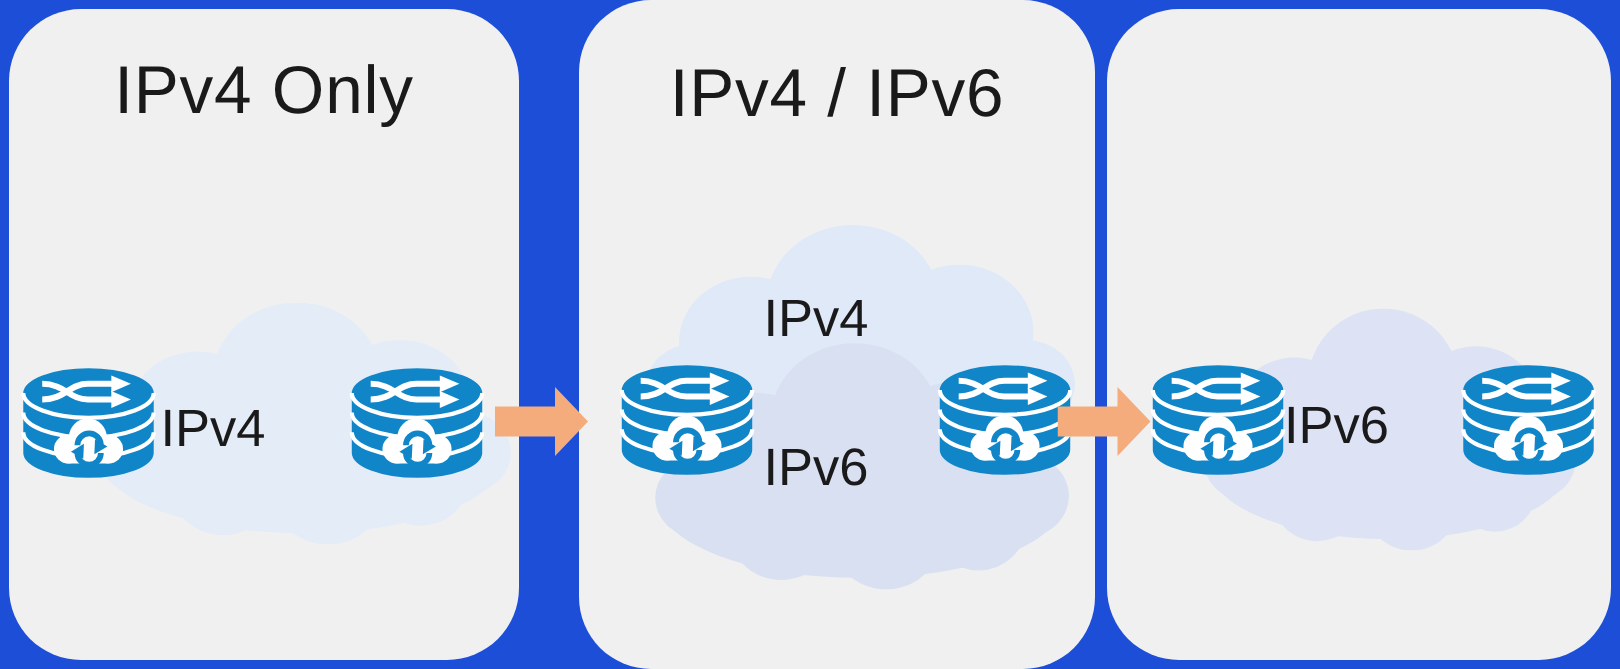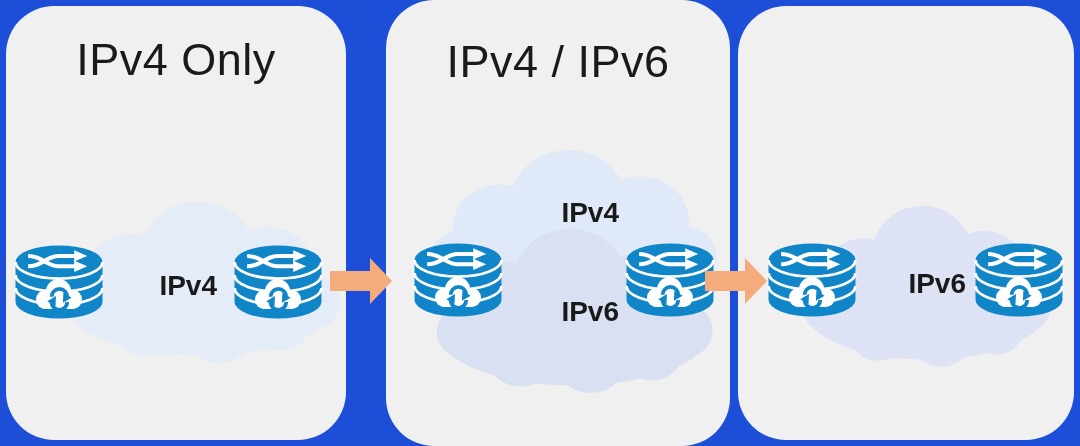--- a/index.html
+++ b/index.html
@@ -34,22 +34,22 @@
   .cloud{position:absolute;}
   .c1{left:56px;top:192px;width:280px;height:165px;}
   .c2a{left:42px;top:146px;width:290px;height:175px;}
   .c2b{left:48px;top:225px;width:280px;height:168px;}
   .c3{left:62px;top:196px;width:252px;height:165px;}
   .router{position:absolute;width:92px;height:80px;}
   .r1a{left:7px;top:236px;}   .r1b{left:226px;top:236px;}
   .r2a{left:26px;top:240px;}  .r2b{left:238px;top:240px;}
   .r3a{left:28px;top:234px;}  .r3b{left:235px;top:234px;}
   .cloud-label{
-    position:absolute;width:110px;text-align:right;
-    font-size:28px;font-weight:700;line-height:48px;color:var(--title-text);
+    position:absolute;width:110px;text-align:left;
+    font-size:35px;font-weight:400;line-height:48px;color:var(--title-text);
     white-space:nowrap;
   }
   .l1{left:101px;top:256px;}
   .l2a{left:123px;top:189px;}
   .l2b{left:123px;top:288px;}
   .l3{left:118px;top:254px;}
   .arrow{position:absolute;width:62px;height:46px;}
   .a1{left:330px;top:258px;}
   .a2{left:705px;top:258px;}
   .defs{position:absolute;width:0;height:0;overflow:hidden;}

